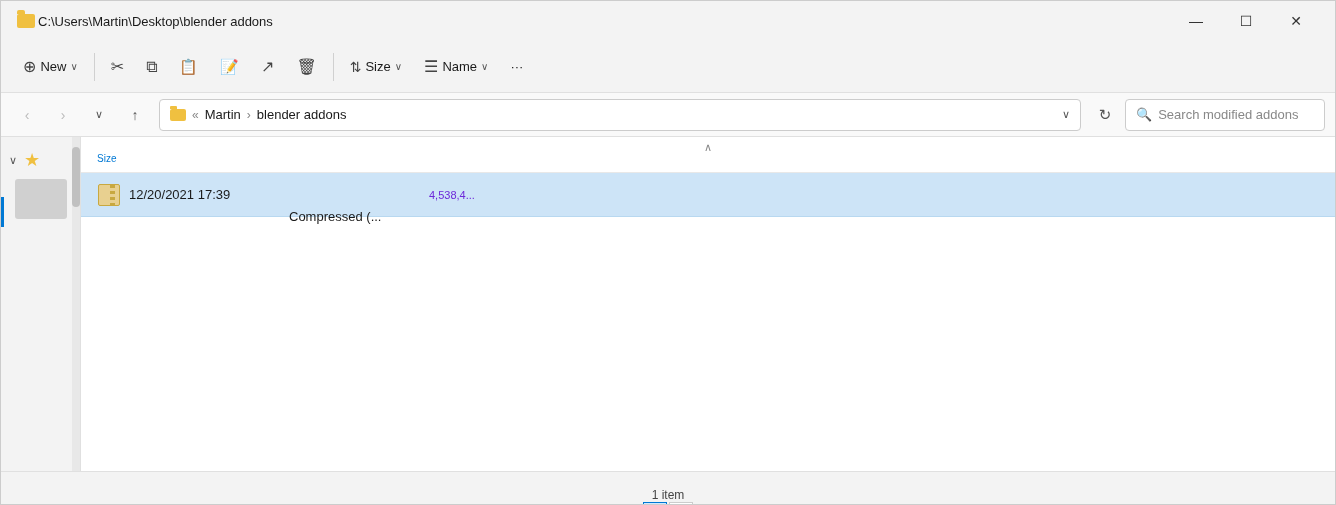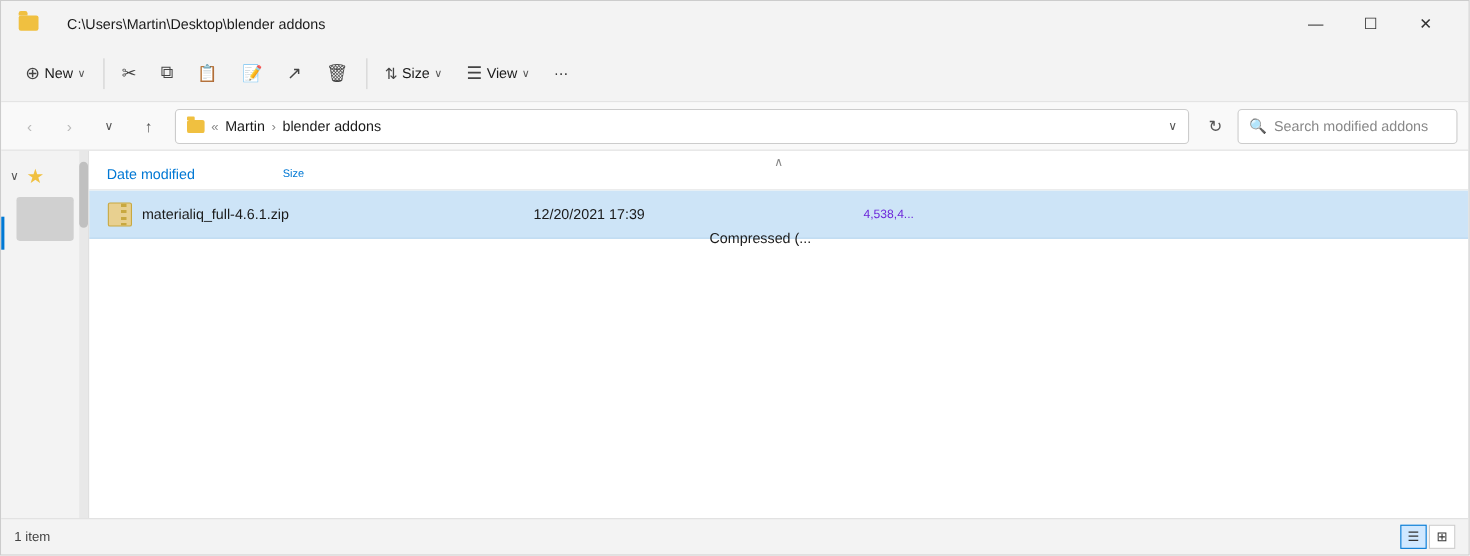--- a/index.html
+++ b/index.html
@@ -20,21 +20,21 @@
       align-items: center;
       justify-content: space-between;
       background: #f3f3f3;
       padding: 8px 16px;
       height: 40px;
       user-select: none;
     }
     .title-bar-left {
       display: flex;
       align-items: center;
-      gap: 26px;
+      gap: 3px;
       font-size: 13px;
       color: #1a1a1a;
     }
     .folder-icon-title {
       width: 18px;
       height: 14px;
       background: #f0c040;
       border-radius: 2px;
       position: relative;
       display: inline-block;
@@ -396,20 +396,21 @@
     .status-bar {
       display: flex;
       align-items: center;
       justify-content: space-between;
       height: 28px;
       background: #f3f3f3;
       border-top: 1px solid #e0e0e0;
       padding: 16px 12px;
       font-size: 12px;
       color: #444;
+      flex-direction: column;
     }
     .status-view-btns {
       display: flex;
       gap: 2px;
     }
     .status-view-btn {
       width: 24px;
       height: 22px;
       border: 1px solid #ccc;
       background: white;
@@ -466,21 +467,21 @@
     <span class="toolbar-icon">🗑</span>
   </button>
   <div class="toolbar-sep"></div>
   <button class="toolbar-btn">
     <span class="toolbar-icon" style="font-size:14px;">⇅</span>
     <span>Size</span>
     <span class="chevron-down">∨</span>
   </button>
   <button class="toolbar-btn">
     <span class="toolbar-icon">☰</span>
-    <span>View</span>
+    <span>Name</span>
     <span class="chevron-down">∨</span>
   </button>
   <button class="toolbar-btn">
     <span>···</span>
   </button>
 </div>
 
 <div class="nav-bar">
   <button class="nav-btn disabled">
     <span>‹</span>
@@ -522,29 +523,27 @@
     <div class="sidebar-blue-bar"></div>
     <div class="sidebar-scrollbar">
       <div class="sidebar-scrollbar-thumb"></div>
     </div>
   </div>
 
   <div class="file-area">
 
     <div class="file-list-header">
       <span class="col-up-arrow">∧</span>
-      <span class="col-date">Date modified</span>
       <span class="col-size">Size</span>
     </div>
 
     <div class="file-row">
       <div class="file-icon">
         <div class="zip-icon"></div>
       </div>
-      <span class="file-name-cell">materialiq_full-4.6.1.zip</span>
       <span class="file-date-cell">12/20/2021 17:39</span>
       <span class="file-type-cell">Compressed (...</span>
       <span class="file-size-cell">4,538,4...</span>
     </div>
   </div>
 </div>
 
 <div class="status-bar">
   <span>1 item</span>
   <div class="status-view-btns">

